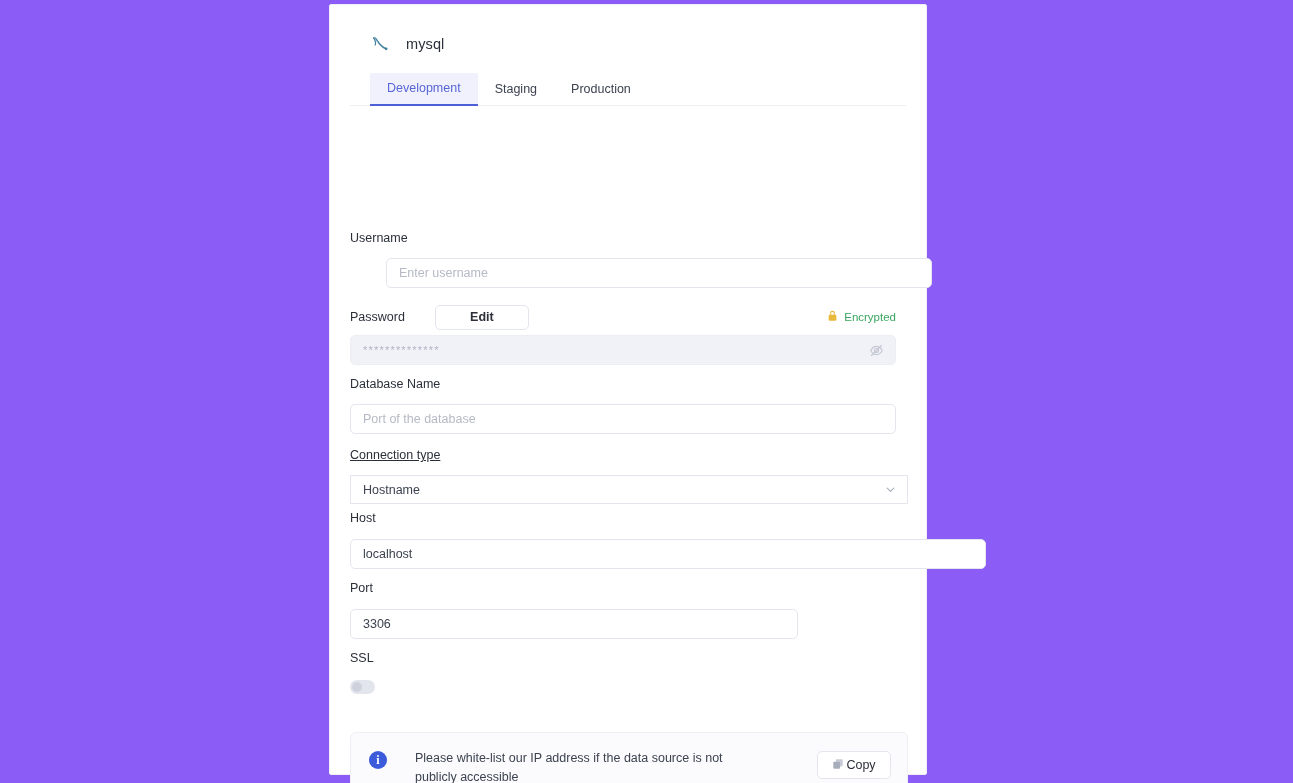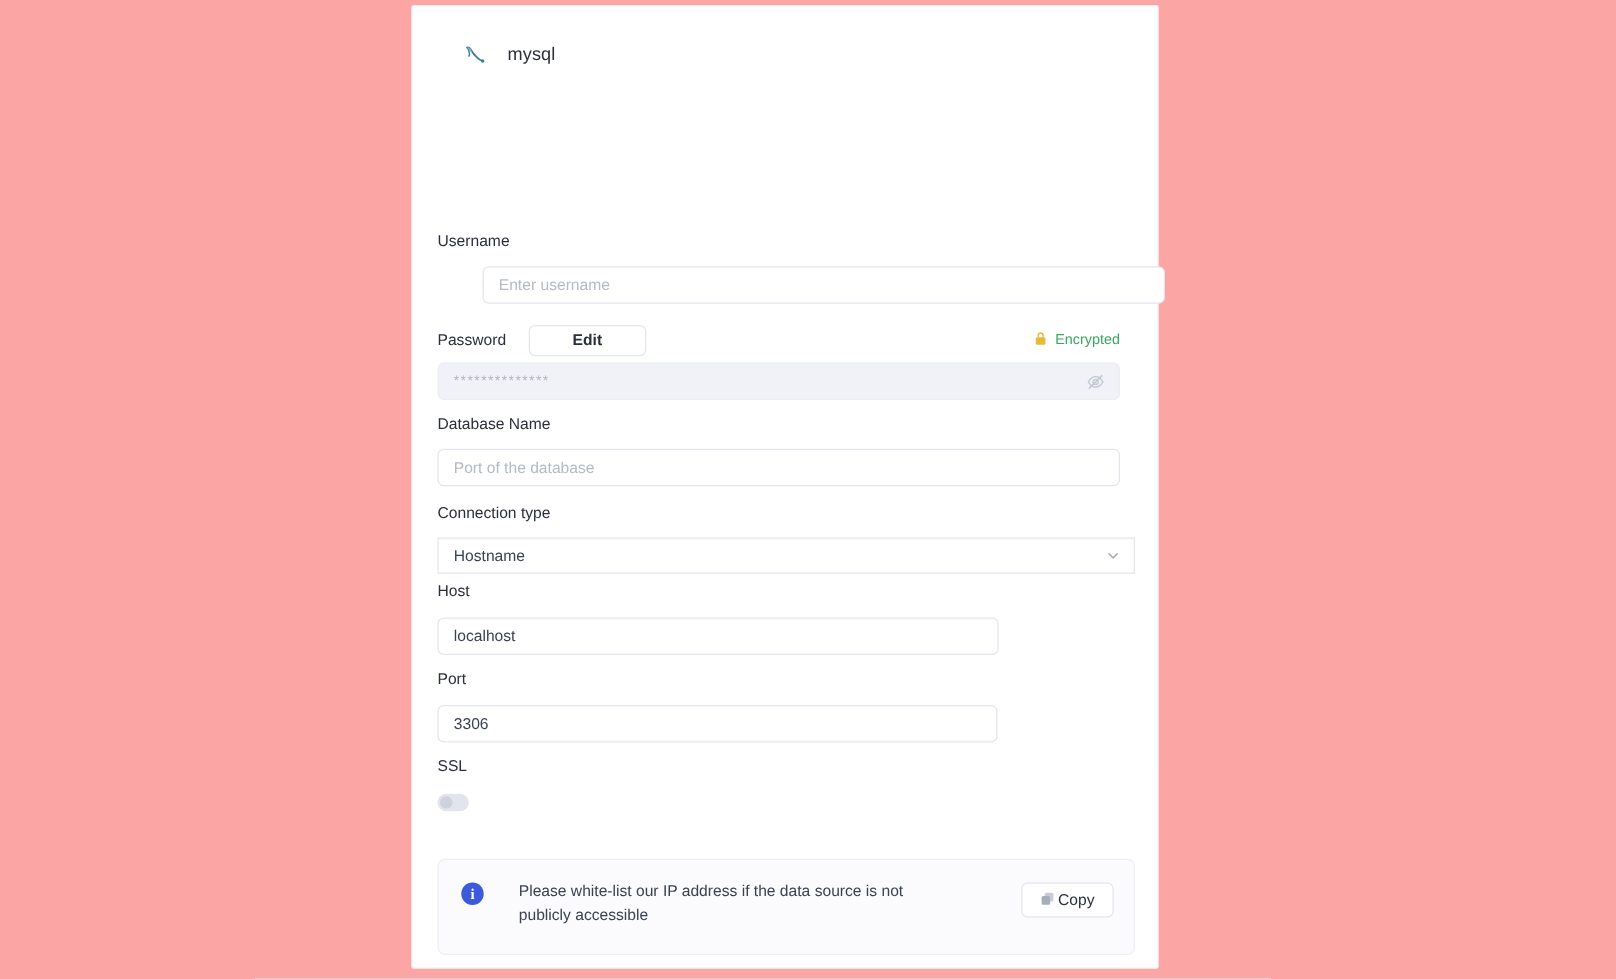--- a/index.html
+++ b/index.html
@@ -6,21 +6,21 @@
   html, body {
     margin: 0; padding: 0;
     width: 1293px; height: 783px;
     background: #f7f8fc;
     font-family: "Liberation Sans", sans-serif;
     overflow: hidden;
   }
   #root {
     position: relative;
     width: 1293px; height: 783px;
-    background: #fca5a5;
+    background: #8b5cf6;
   }
 
   
   .card {
     position: absolute;
     left: 329px; top: 4px;
     width: 598px; height: 771px;
     background: #ffffff;
     border: 1px solid #eceef3;
     border-radius: 2px;
@@ -104,21 +104,21 @@
   .abs { position: absolute; }
 
   
   #lbl-username { left: 20px; top: 125px; }
   #in-username  { left: 20px; top: 152px; width: 546px; margin-left: 36px; }
 
   
   #pw-row { left: 20px; top: 198px; width: 546px; height: 26px; display:flex; align-items:center; }
   #lbl-password { font-size: 12.5px; color: #2b2f3a; }
   .edit-btn {
-    margin-left: 18px;
+    margin-left: 30px;
     width: 94px; height: 25px;
     background: #fff;
     border: 1px solid #e4e6ed;
     border-radius: 5px;
     font-size: 12.5px;
     font-weight: bold;
     color: #2b2f3a;
     cursor: pointer;
     font-family: "Liberation Sans", sans-serif;
     display: flex; align-items: center; justify-content: center;
@@ -148,33 +148,33 @@
     width: 18px; height: 18px;
     display: flex; align-items: center; justify-content: center;
     cursor: pointer;
   }
 
   
   #lbl-dbname { left: 20px; top: 271px; }
   #in-dbname  { left: 20px; top: 298px; width: 546px; }
 
   
-  #lbl-conntype { left: 20px; top: 342px; }
+  #lbl-conntype { left: 20px; top: 342px; text-decoration: underline; }
   #sel-conntype {
     left: 20px; top: 369px; width: 558px; height: 29px;
     display: flex; align-items: center;
     border: 1px solid #e4e6ed; border-radius: 0;
     background: #fff; padding: 0 10px 0 12px;
     font-size: 12.5px; color: #3c4250; cursor: pointer;
   }
   #sel-conntype .chev { margin-left: auto; display:flex; }
 
   
   #lbl-host { left: 20px; top: 405px; }
-  #in-host  { left: 20px; top: 433px; width: 449px; }
+  #in-host  { left: 20px; top: 433px; width: 636px; }
 
   
   #lbl-port { left: 20px; top: 475px; }
   #in-port  { left: 20px; top: 503px; width: 448px; }
 
   
   #lbl-ssl { left: 20px; top: 545px; }
   #toggle-ssl {
     left: 20px; top: 574px;
     width: 25px; height: 14px;
@@ -246,20 +246,25 @@
           <svg width="22" height="22" viewBox="0 0 24 24" fill="none">
             <path d="M4 5.5 C5.4 5.2 6.6 6.0 7.2 7.2 C8.6 9.8 10.6 12.4 13.2 14.6 C14.6 15.8 16.2 16.7 17.8 17.4" stroke="#3f7f9c" stroke-width="1.5" stroke-linecap="round" fill="none"></path>
             <path d="M4.3 5.6 C5.1 7.0 5.7 8.6 6.0 10.2 C6.2 11.3 6.1 12.2 5.6 13.0" stroke="#3f7f9c" stroke-width="1.3" stroke-linecap="round" fill="none"></path>
             <circle cx="17.6" cy="17.3" r="1.5" fill="#3f7f9c"></circle>
             <path d="M5.0 6.0 C6.4 6.6 7.3 7.8 7.7 9.2" stroke="#7fb3c8" stroke-width="1" stroke-linecap="round" fill="none"></path>
           </svg>
         </span>
         <span class="ds-title">mysql</span>
       </div>
 
+      <div class="tabs">
+        <button class="tab active">Development</button>
+        <button class="tab">Staging</button>
+        <button class="tab">Production</button>
+      </div>
     </div>
 
     <div class="card-body">
 
       <label class="field-label abs" id="lbl-username">Username</label>
       <div class="input placeholder abs" id="in-username">Enter username</div>
 
       <div class="abs" id="pw-row">
         <span id="lbl-password">Password</span>
         <button class="edit-btn">Edit</button>

